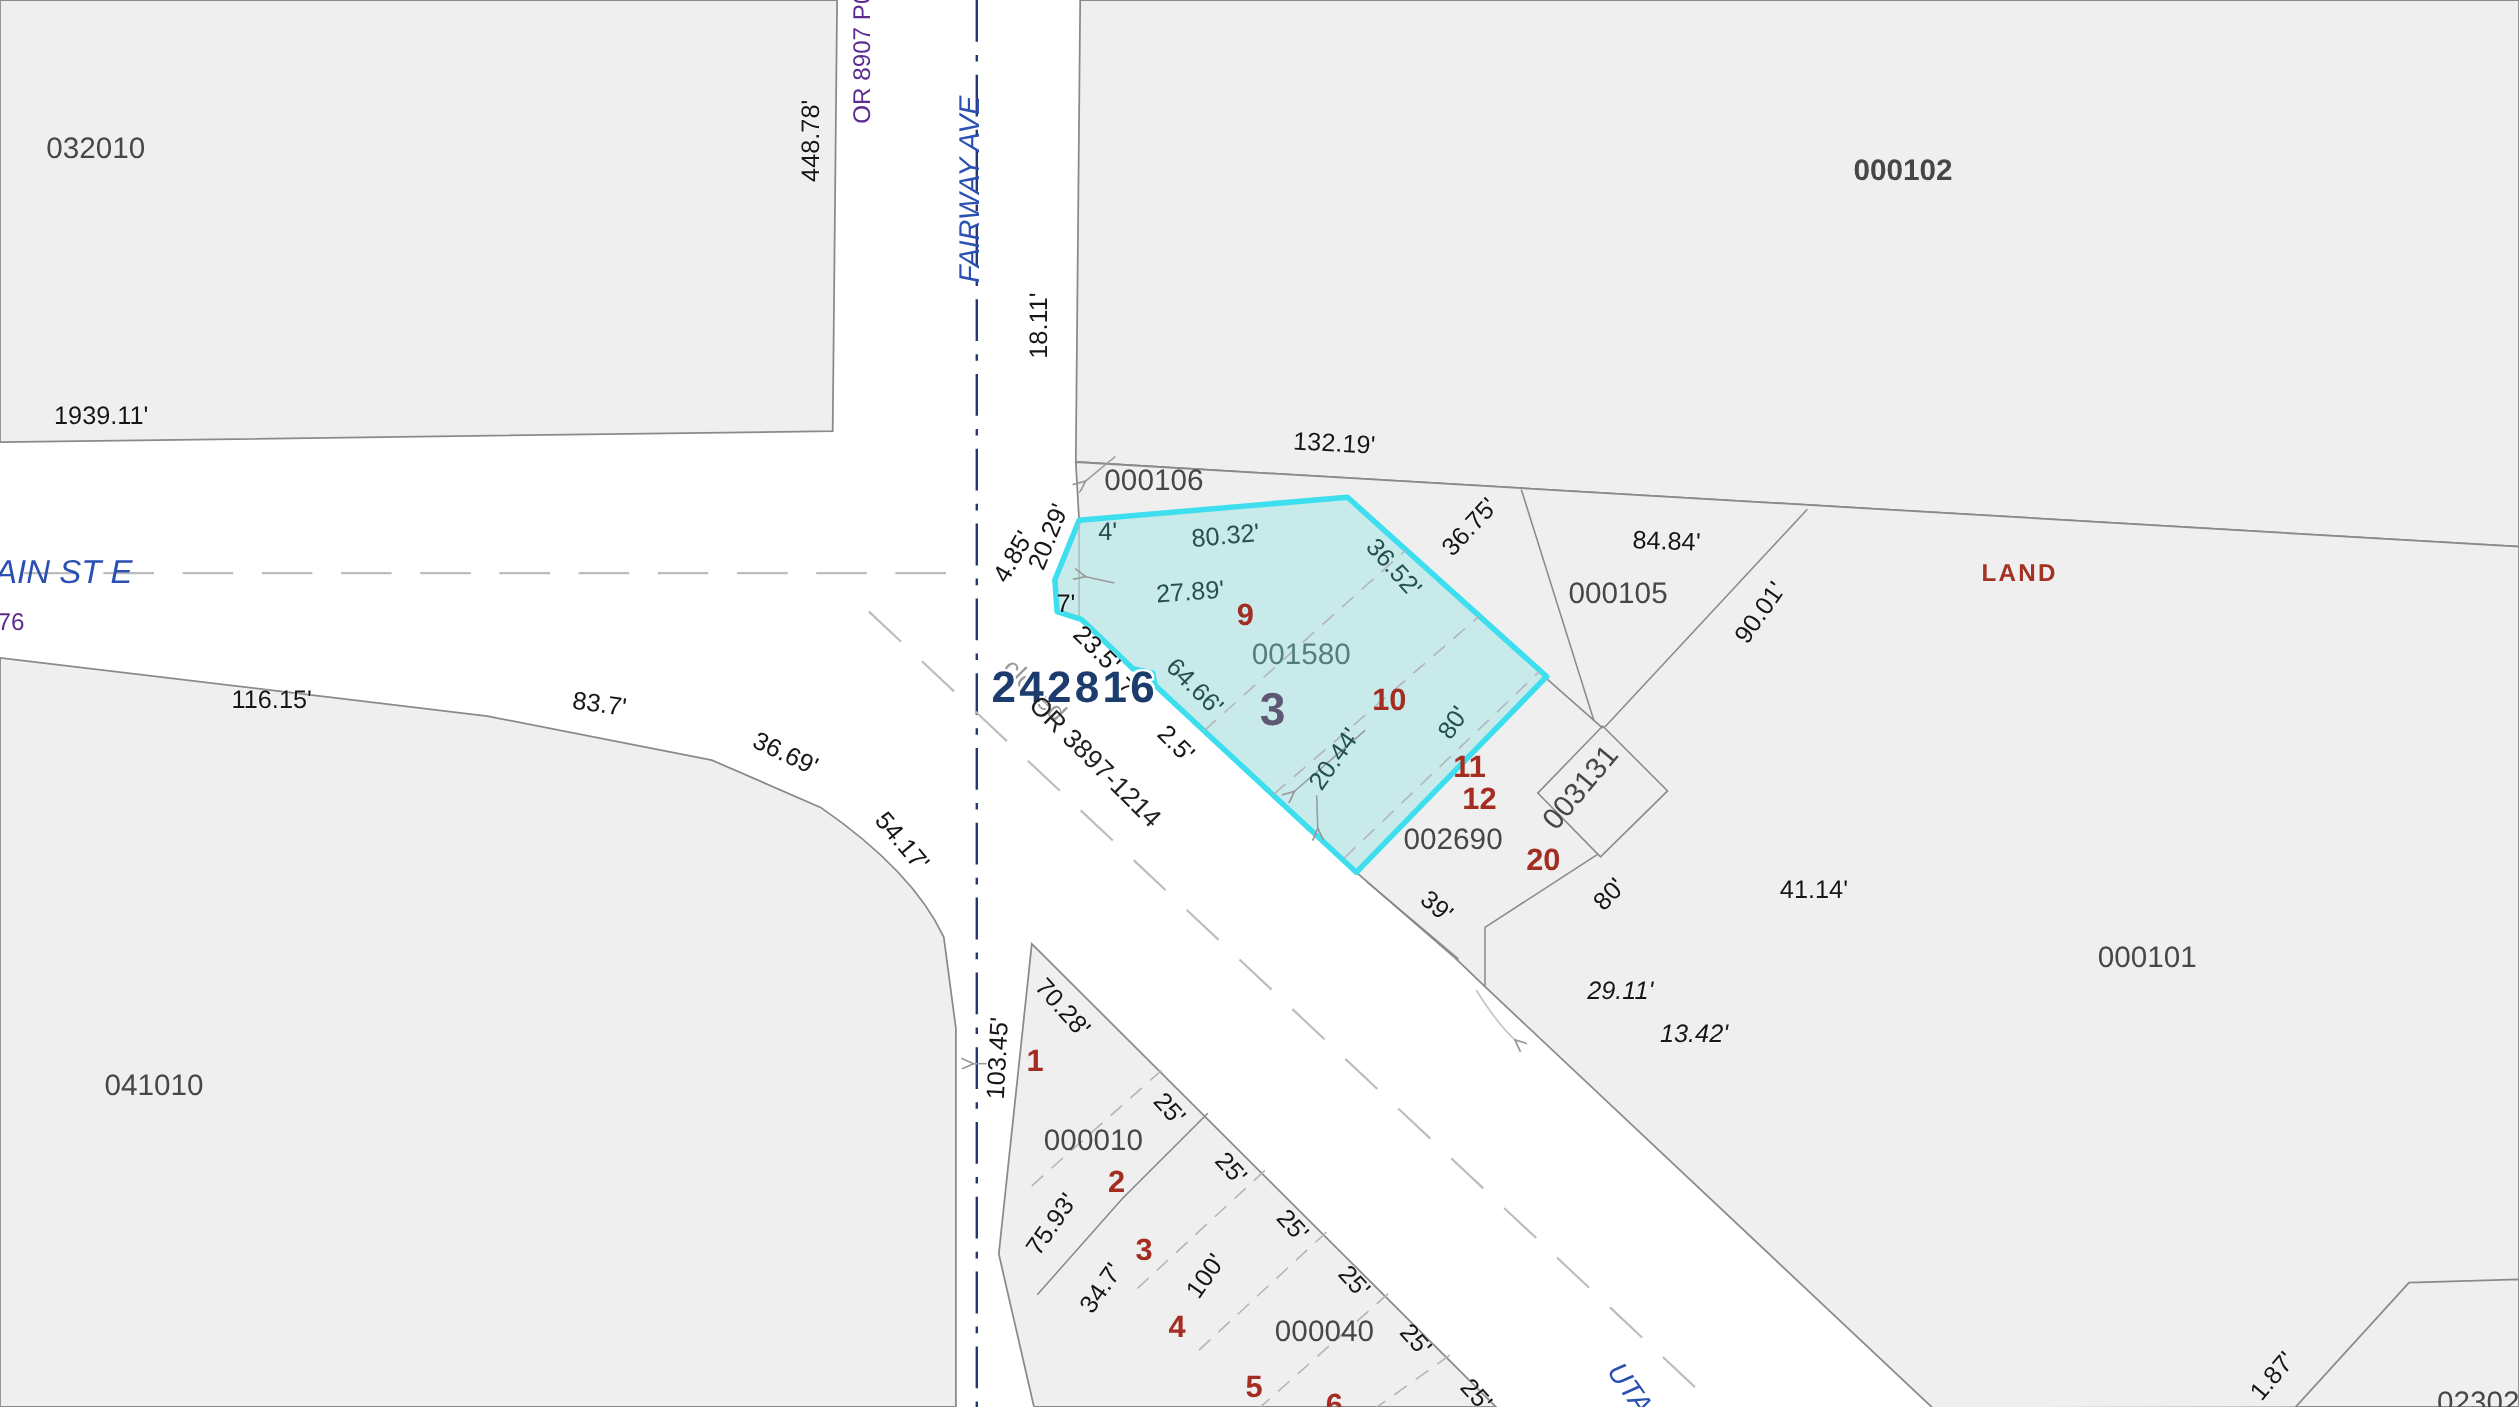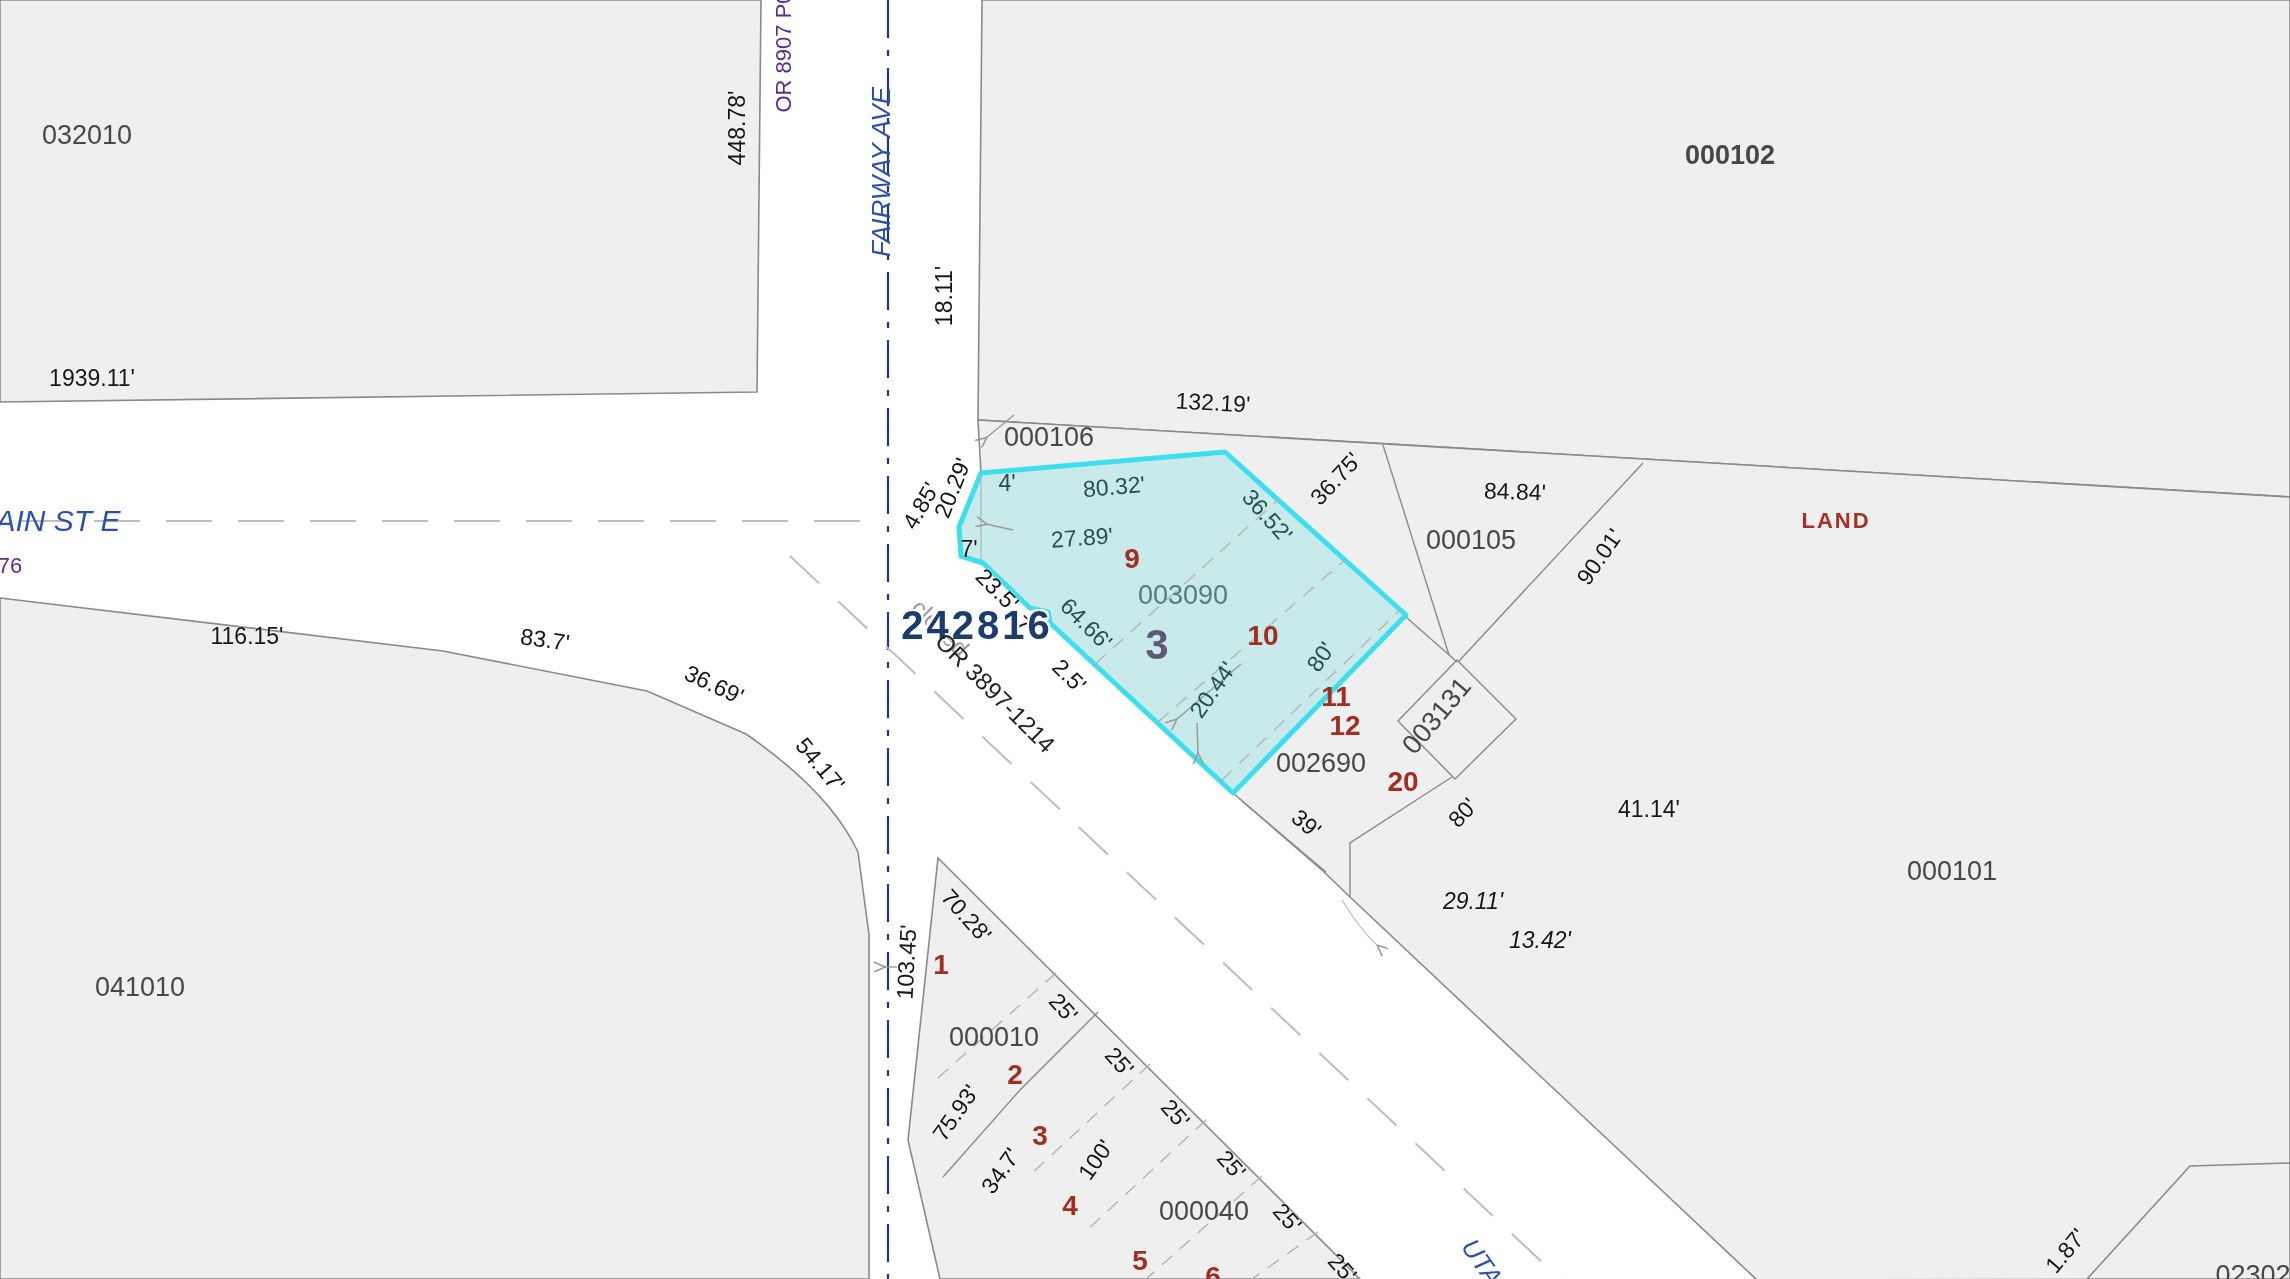--- a/index.html
+++ b/index.html
@@ -101,21 +101,21 @@
       <div class="lbl dimh" style="left: 1007px; top: 483px; transform: translate(-50%, -50%) rotate(0deg);">4'</div>
       <div class="lbl dimh" style="left: 1114px; top: 487px; transform: translate(-50%, -50%) rotate(-5deg);">80.32'</div>
       <div class="lbl dimh" style="left: 1082px; top: 538px; transform: translate(-50%, -50%) rotate(-4deg);">27.89'</div>
       <div class="lbl dimh" style="left: 1267px; top: 516px; transform: translate(-50%, -50%) rotate(48deg);">36.52'</div>
       <div class="lbl dim" style="left: 1336px; top: 479px; transform: translate(-50%, -50%) rotate(-47deg);">36.75'</div>
       <div class="lbl dim" style="left: 1515px; top: 492px; transform: translate(-50%, -50%) rotate(2deg);">84.84'</div>
       <div class="lbl pid" style="left: 1471px; top: 540px; transform: translate(-50%, -50%) rotate(0deg);">000105</div>
       <div class="lbl dim" style="left: 1600px; top: 557px; transform: translate(-50%, -50%) rotate(-55deg);">90.01'</div>
       <div class="lbl land" style="left: 1836px; top: 521px; transform: translate(-50%, -50%) rotate(0deg);">LAND</div>
       <div class="lbl lot" style="left: 1132px; top: 559px; transform: translate(-50%, -50%) rotate(0deg);">9</div>
-      <div class="lbl pidh" style="left: 1183px; top: 595px; transform: translate(-50%, -50%) rotate(0deg);">003090</div>
+      <div class="lbl pidh" style="left: 1183px; top: 595px; transform: translate(-50%, -50%) rotate(0deg);">001580</div>
       <div class="lbl dim" style="left: 969px; top: 549px; transform: translate(-50%, -50%) rotate(0deg);">7'</div>
       <div class="lbl dim" style="left: 997px; top: 590px; transform: translate(-50%, -50%) rotate(45deg);">23.5'</div>
       <div class="lbl dim" style="left: 1024px; top: 626px; transform: translate(-50%, -50%) rotate(45deg);">7'</div>
       <div class="lbl dim" style="left: 1069px; top: 676px; transform: translate(-50%, -50%) rotate(45deg);">2.5'</div>
       <div class="lbl dimh" style="left: 1086px; top: 624px; transform: translate(-50%, -50%) rotate(45deg);">64.66'</div>
       <div class="lbl blk" style="left: 1157px; top: 645px; transform: translate(-50%, -50%) rotate(0deg);">3</div>
       <div class="lbl lot" style="left: 1263px; top: 636px; transform: translate(-50%, -50%) rotate(0deg);">10</div>
       <div class="lbl dimh" style="left: 1321px; top: 657px; transform: translate(-50%, -50%) rotate(-55deg);">80'</div>
       <div class="lbl dimh" style="left: 1213px; top: 690px; transform: translate(-50%, -50%) rotate(-55deg);">20.44'</div>
       <div class="lbl lot" style="left: 1336px; top: 697px; transform: translate(-50%, -50%) rotate(0deg);">11</div>

